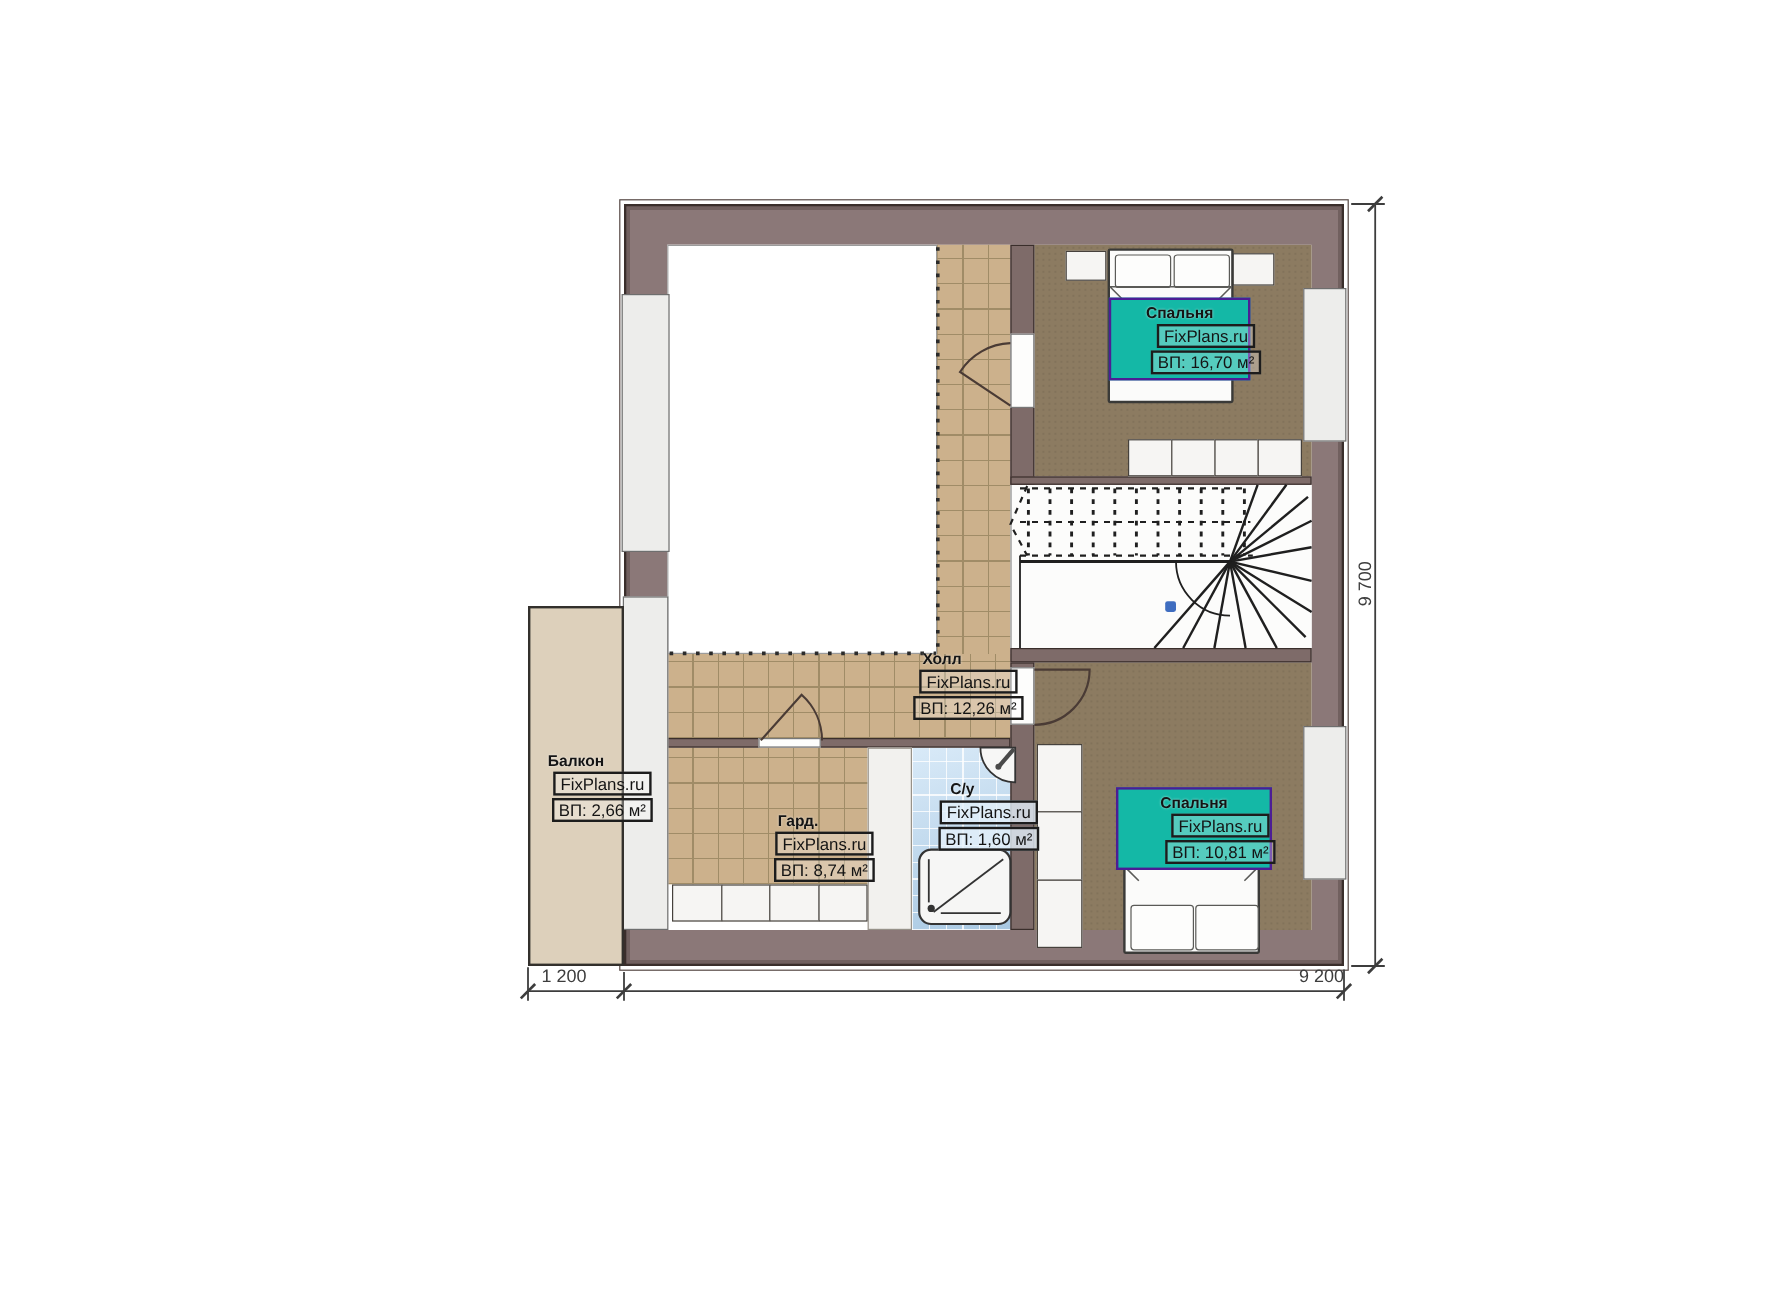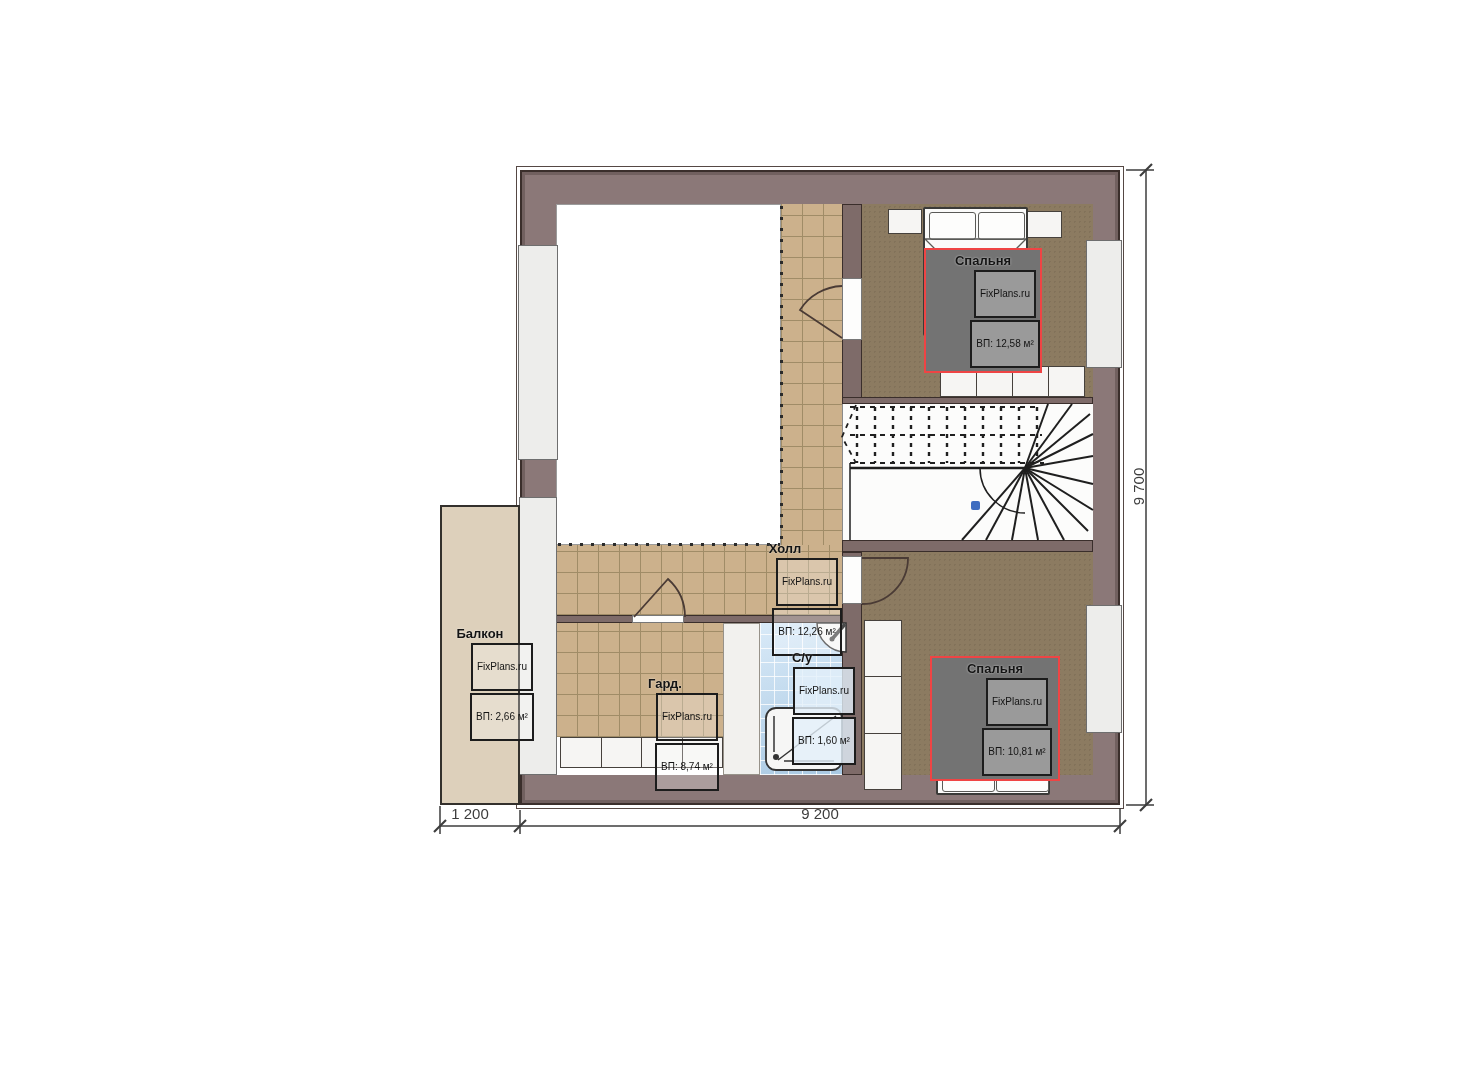--- a/index.html
+++ b/index.html
@@ -41,23 +41,23 @@
   .cells.vert span{margin-left:0;margin-top:-1px;}
   .cells.vert span:first-child{margin-top:0;}
   .bed{background:#fbfbfa;border:2px solid #3a3a38;border-radius:2px;}
   .pillow{position:absolute;background:#fdfdfc;border:1px solid #5a5a57;border-radius:3px;}
 
   
   .label-group{position:absolute;display:flex;flex-direction:column;align-items:center;
                gap:2px;z-index:30;}
   .room-name{font-weight:bold;font-size:13px;color:var(--label_ink);line-height:15px;
              text-shadow:0 0 2px rgba(255,255,255,.7);}
-  .label-box{border:2px solid #1c1c1c;padding:14px 4px;font-size:10px;line-height:16px;
+  .label-box{border:2px solid #1c1c1c;padding:0 4px;font-size:14px;line-height:16px;
              color:var(--label_ink);background:rgba(255,255,255,.28);white-space:nowrap;margin-left:44px;}
-  .label-group.panel{background:#737373;border:2px solid #ef4444;padding:3px 5px;}
+  .label-group.panel{background:#14b8a6;border:2px solid #4c1d95;padding:3px 5px;}
   .label-group.bluebox .label-box{background:rgba(228,240,250,.8);}
 
   
   .dim-text{position:absolute;font-size:15px;color:var(--dim_color);text-align:center;z-index:20;}
 
   svg.overlay{position:absolute;left:0;top:0;z-index:25;pointer-events:none;}
 </style>
 </head>
 <body>
 
@@ -209,21 +209,21 @@
     <line x1="1126" y1="170" x2="1154" y2="170"></line>
     <line x1="1126" y1="805" x2="1154" y2="805"></line>
     <line x1="1140" y1="176" x2="1152" y2="164" stroke-width="2.2"></line>
     <line x1="1140" y1="811" x2="1152" y2="799" stroke-width="2.2"></line>
   </g>
 </svg>
 
 <div class="label-group panel" style="left:924px;top:248px;width:104px;">
   <div class="room-name">Спальня</div>
   <div class="label-box">FixPlans.ru</div>
-  <div class="label-box">ВП: 12,58 м²</div>
+  <div class="label-box">ВП: 16,70 м²</div>
 </div>
 
 <div class="label-group panel" style="left:930px;top:656px;width:116px;">
   <div class="room-name">Спальня</div>
   <div class="label-box">FixPlans.ru</div>
   <div class="label-box">ВП: 10,81 м²</div>
 </div>
 
 <div class="label-group" style="left:733px;top:541px;width:104px;">
   <div class="room-name">Холл</div>
@@ -243,14 +243,14 @@
   <div class="label-box">ВП: 1,60 м²</div>
 </div>
 
 <div class="label-group" style="left:440px;top:626px;width:80px;">
   <div class="room-name">Балкон</div>
   <div class="label-box">FixPlans.ru</div>
   <div class="label-box">ВП: 2,66 м²</div>
 </div>
 
 <div class="dim-text" style="left:440px;top:805px;width:60px;">1 200</div>
-<div class="dim-text" style="left:520px;top:805px;width:600px;">9 200</div>
+<div class="dim-text" style="left:520px;top:805px;width:600px;text-align:right;">9 200</div>
 <div class="dim-text" style="left:1098px;top:478px;width:80px;transform:rotate(-90deg);">9 700</div>
 
 </body></html>

